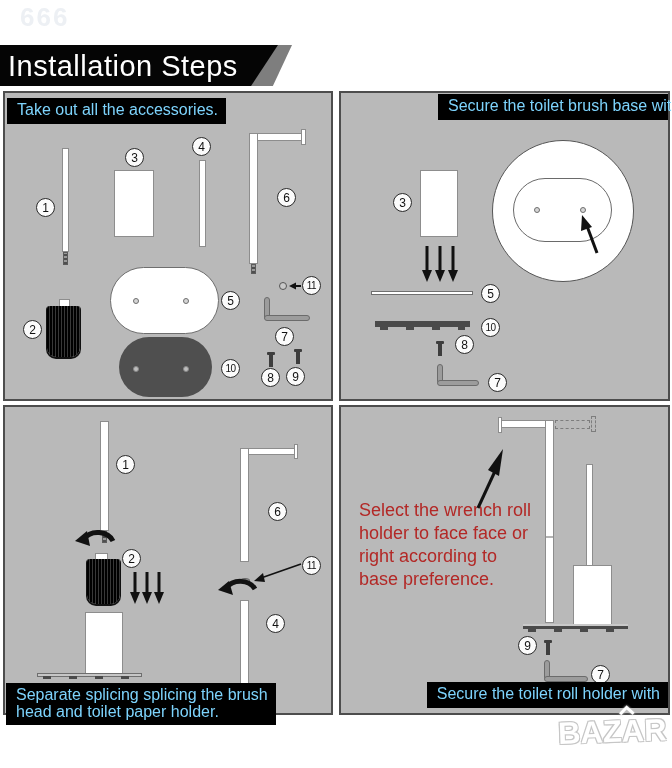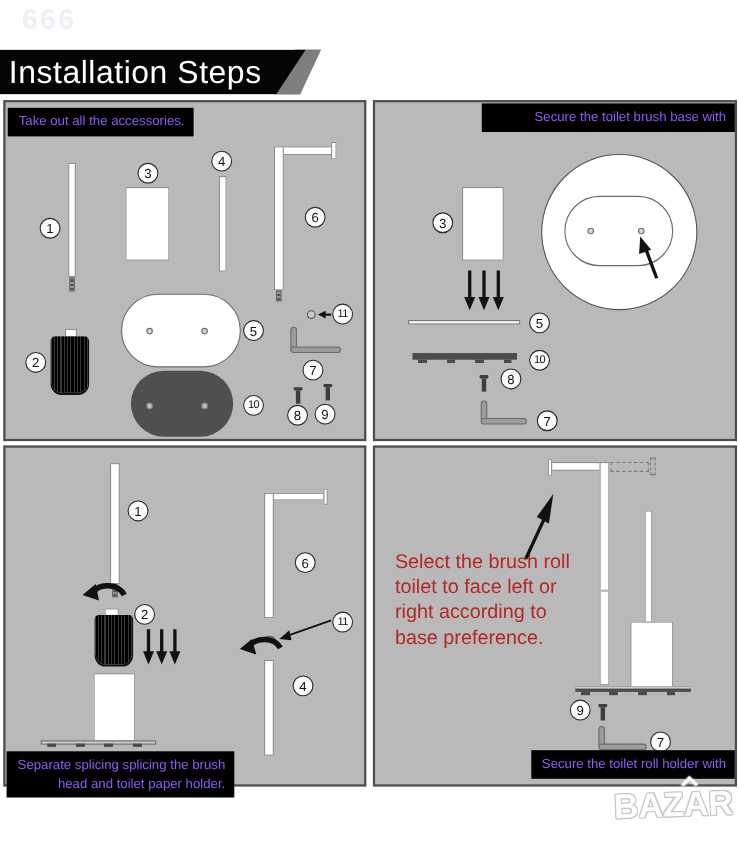--- a/index.html
+++ b/index.html
@@ -15,22 +15,22 @@
   .banner-gray{position:absolute;left:268px;top:0;width:24px;height:41px;background:#7e7e7e;
                transform:skewX(-25deg);transform-origin:0 0;}
   .banner-black{position:absolute;left:0;top:0;width:278px;height:41px;background:#050505;
                 clip-path:polygon(0 0,100% 0,calc(100% - 27px) 100%,0 100%);}
   .banner-title{position:absolute;left:8px;top:5px;font-size:29px;color:#fff;letter-spacing:0.5px;}
 
   
   .panel{position:absolute;background:#b9b9b9;border:2px solid #4d4d4d;box-sizing:border-box;}
   .overlay{position:absolute;left:0;top:0;pointer-events:none;}
 
-  .caption{position:absolute;background:#000;color:#8b5cf6;font-size:12px;line-height:16.5px;
-           padding:4px 8px 5px 10px;white-space:nowrap;text-align:right;}
+  .caption{position:absolute;background:#000;color:#7dd3fc;font-size:16px;line-height:16.5px;
+           padding:4px 8px 5px 10px;white-space:nowrap;}
   .caption span{display:block;}
 
   .badge{position:absolute;width:19px;height:19px;border-radius:50%;background:#fbfbfb;
          border:1.5px solid #2a2a2a;box-sizing:border-box;color:#111;font-size:12px;
          display:flex;align-items:center;justify-content:center;line-height:1;}
   .b2d{font-size:10px;letter-spacing:-0.5px;}
 
   .rod,.cap,.stem,.rect{position:absolute;background:#fff;border:1px solid #8d8d8d;box-sizing:border-box;}
   .thread{position:absolute;background:repeating-linear-gradient(0deg,#4f4f4f 0 2px,#9a9a9a 2px 4px);
           border:1px solid #5c5c5c;box-sizing:border-box;}
@@ -215,22 +215,22 @@
 
   <section class="panel" style="left:339px;top:405px;width:331px;height:310px">
     <div class="cap" style="left:157px;top:10px;width:4px;height:16px"></div>
     <div class="rod" style="left:160px;top:13px;width:47px;height:8px"></div>
     <div class="rod" style="left:204px;top:13px;width:9px;height:203px"></div>
     <div class="seam" style="left:205px;top:129px;width:7px;height:2px"></div>
     <div class="dashed" style="left:214px;top:13px;width:35px;height:9px"></div>
     <div class="dashed" style="left:250px;top:9px;width:5px;height:16px"></div>
 
     <div class="note" style="left:18px;top:92px">
-      <span>Select the brush roll</span>
-      <span>toilet to face left or</span>
+      <span>Select the wrench roll</span>
+      <span>holder to face face or</span>
       <span>right according to</span>
       <span>base preference.</span>
     </div>
 
     <div class="rod" style="left:245px;top:57px;width:7px;height:103px"></div>
     <div class="rect" style="left:232px;top:158px;width:39px;height:62px"></div>
     <div class="darkbar feet" style="left:182px;top:217px;width:105px;height:5px;border-top:2px solid #c9c9c9;box-sizing:border-box"></div>
 
     <div class="pin" style="left:205px;top:236px;height:12px"></div>
     <div class="badge" style="left:177px;top:229px">9</div>

